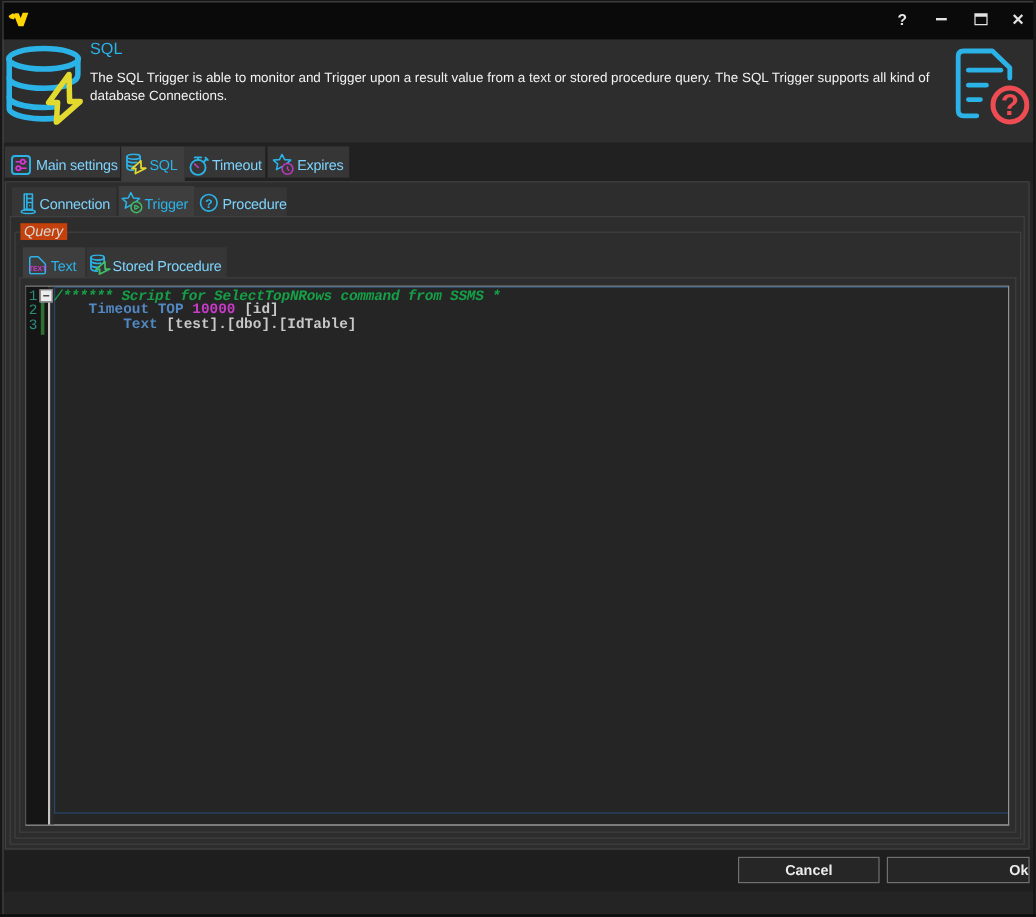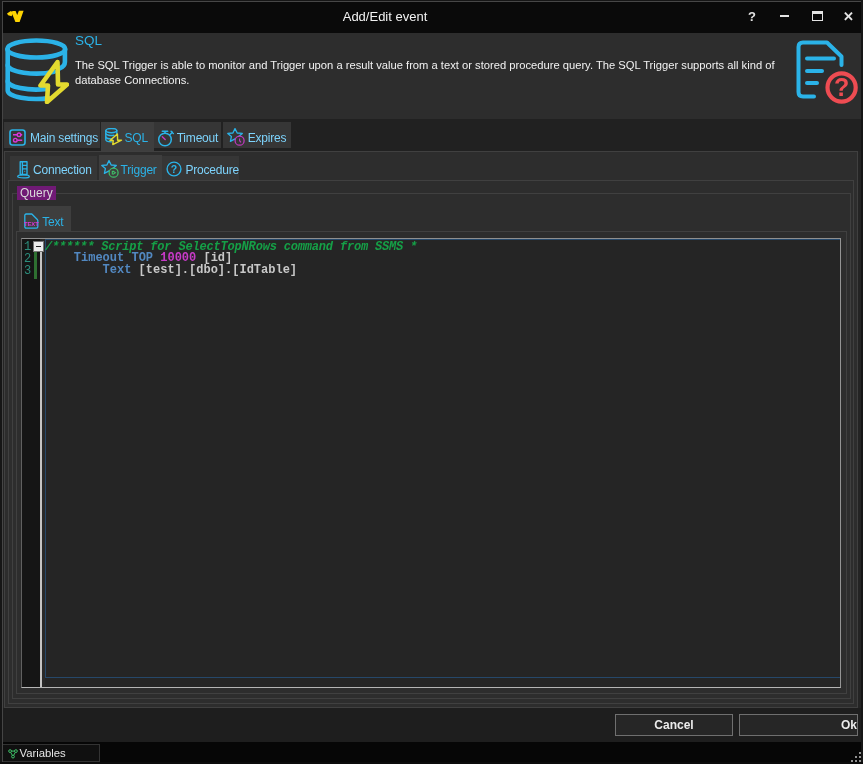--- a/index.html
+++ b/index.html
@@ -15,22 +15,22 @@
   #band { position:absolute; left:2px; top:119px; width:859px; height:32px; background:#212121; }
   #hsql { position:absolute; left:73px; top:0px; color:#2bb3e8; font-size:13.5px; }
   #hdesc { position:absolute; left:73px; top:25px; width:713px; color:#f2f2f2;
     font-size:11.2px; line-height:14.6px; }
   .tab { position:absolute; background:#363636; color:#7dd3fc; font-size:12px; z-index:5; }
   .tab.sel { background:#3e3e3e; }
   .tab span { position:absolute; white-space:nowrap; letter-spacing:-0.2px; }
   .page { position:absolute; background:#2d2d2d; border:1px solid #404040; }
   #grp { position:absolute; left:12px; top:193px; width:839px; height:506px;
     border:1px solid #404040; background:#2d2d2d; z-index:2; }
-  #grplabel { position:absolute; left:17px; top:186px; background:#701a75; padding:0 3px;
-    color:#dadada; font-size:12px; z-index:3; }
+  #grplabel { position:absolute; left:17px; top:186px; background:#c2410c; padding:0 3px;
+    color:#dadada; font-size:12px; z-index:3;font-style:italic; }
   #editor { position:absolute; left:21px; top:238px; width:820px; height:450px;
     background:#252525; border:1px solid; border-color:#8f8f8f #949494 #b5b5b5 #606060; z-index:4; }
   #gutter { position:absolute; left:0; top:0; width:18px; height:448px; background:#151515; }
   #foldline { position:absolute; left:18px; top:13px; width:2px; height:435px; background:#c4c4c4; }
   .bl { position:absolute; background:#26486a; }
   .lnum { position:absolute; left:2px; width:8px; color:#2b8d7c;
     font-family:"Liberation Mono", monospace; font-size:12px; line-height:11.8px; }
   #code { position:absolute; left:23px; top:2.5px; letter-spacing:0; font-family:"Liberation Mono", monospace;
     font-size:12px; font-weight:bold; line-height:11.8px; white-space:pre; color:#c8c8c8; }
   .kw { color:#5288c1; } .num { color:#c83ac8; }
@@ -44,21 +44,20 @@
   #varbtn span { position:absolute; left:17.5px; top:2px; color:#e6e6e6; font-size:11.3px; }
 </style>
 </head>
 <body>
 <div id="win">
   <div id="titlebar">
     <svg class="abs" style="left:6.8px;top:10px" width="18" height="13" viewBox="0 0 18 13">
       <polygon points="0,3.4 3.8,1.0 6.2,2.6 4.6,6.2 1.2,5.2" fill="#fed402"></polygon>
       <polygon points="5.2,1.0 8.6,1.0 10.2,5.0 11.9,0.7 16.6,0.7 12.6,11.9 8.4,11.9 5.2,4.0" fill="#fed402"></polygon>
     </svg>
-    <div id="title">Add/Edit event</div>
     <div class="abs" style="left:748px;top:9px;color:#e4e4e4;font-size:13px;font-weight:bold;">?</div>
     <div class="abs" style="left:780px;top:15px;width:9px;height:2px;background:#e4e4e4;"></div>
     <div class="abs" style="left:812px;top:11px;width:11px;height:10px;border:1px solid #e4e4e4;border-top:3px solid #e4e4e4;"></div>
     <div class="abs" style="left:843px;top:9px;color:#e4e4e4;font-size:13px;font-weight:bold;">✕</div>
   </div>
   <div id="header">
 
     <svg class="abs" style="left:1px;top:3px" width="66" height="68" viewBox="0 0 66 68" fill="none" stroke="#2bb3e8" stroke-width="4.6" stroke-linecap="round" stroke-linejoin="round">
       <ellipse cx="33.3" cy="13" rx="29" ry="8.5"></ellipse>
       <path d="M4.7 13 V54.5 A28.6 8.5 0 0 0 46 62.1"></path>
@@ -152,20 +151,31 @@
   <div id="grp"></div>
   <div id="grplabel">Query</div>
   <div class="page" style="left:16px;top:231px;width:831px;height:463px;z-index:3;"></div>
 
   <div class="tab sel" style="left:19px;top:206px;width:52px;height:25px;color:#2bb3e8;z-index:4;">
     <svg class="abs" style="left:4.3px;top:5.7px" width="17" height="17" viewBox="0 0 17 17" fill="none">
       <path d="M14.8 8 V14.8 Q14.8 16.2 13.4 16.2 H3.2 Q1.8 16.2 1.8 14.8 V3.4 Q1.8 2 3.2 2 H8.8 L14.8 8" stroke="#2bb3e8" stroke-width="1.3" stroke-linejoin="round"></path>
       <text x="8.3" y="13.5" text-anchor="middle" fill="#d936d9" font-size="5.8px" font-weight="bold" font-family="Liberation Sans" letter-spacing="0">TEXT</text>
     </svg>
     <span style="left:23.3px;top:8.5px;">Text</span>
+  </div>
+  <div class="tab" style="left:72px;top:206px;width:117px;height:25px;z-index:4;">
+    <svg class="abs" style="left:3.2px;top:5.5px" width="18" height="17.5" viewBox="0 0 18 17.5" fill="none" stroke="#2bb3e8" stroke-width="1.4" stroke-linecap="round" stroke-linejoin="round">
+      <ellipse cx="6.3" cy="2.6" rx="5.5" ry="2.1"></ellipse>
+      <path d="M0.8 2.6 V11.5 C0.8 12.8 3 13.8 6.3 13.9"></path>
+      <path d="M11.8 2.6 V6.0"></path>
+      <path d="M0.8 5.6 A5.5 2.1 0 0 0 8.9 7.3"></path>
+      <path d="M0.8 8.9 A5.5 2.1 0 0 0 7.5 10.8"></path>
+      <polygon points="12.4,6 5.0,12.5 8.2,12.5 7.8,16.6 16.5,12.2 12.6,12.2" stroke="#3fbf68" stroke-width="1.45"></polygon>
+    </svg>
+    <span style="left:21.8px;top:8.5px;">Stored Procedure</span>
   </div>
 
   <div id="editor">
     <div id="gutter"></div>
     <div class="lnum" style="top:3px;">1</div>
     <div class="lnum" style="top:14.8px;">2</div>
     <div class="lnum" style="top:26.6px;">3</div>
     <div id="foldline"></div>
     <div class="abs" style="left:20px;top:0;width:3px;height:448px;background:#292929;"></div>
     <div class="bl" style="left:23px;top:0;width:795px;height:1px;"></div>
@@ -175,36 +185,19 @@
     <div class="abs" style="left:11px;top:1.5px;width:11px;height:11px;background:#ececec;border:1px solid #777;">
       <div class="abs" style="left:2px;top:4px;width:5px;height:1.5px;background:#222;"></div>
     </div>
     <div id="code"><span class="cm">/****** Script for SelectTopNRows command from SSMS *</span>
     <span class="kw">Timeout</span> <span class="kw">TOP</span> <span class="num">10000</span> [id]
         <span class="kw">Text</span> [test].[dbo].[IdTable]</div>
   </div>
   <div id="btnband"></div>
   <div class="btn" style="left:615px;width:118px;">Cancel</div>
   <div class="btn" style="left:739px;width:119px;text-align:right;">Ok</div>
-  <div id="status">
-    <div id="varbtn">
-      <svg class="abs" style="left:6px;top:4px" width="10" height="10" viewBox="0 0 10 10" fill="none" stroke="#3fbf68" stroke-width="1">
-        <circle cx="2.1" cy="2.1" r="1.4"></circle>
-          <circle cx="7.9" cy="2.1" r="1.4"></circle>
-          <circle cx="5" cy="7.6" r="1.4"></circle>
-        <path d="M3.5 2.1 H6.5 M2.8 3.5 L4.3 6.3 M7.2 3.5 L5.7 6.3"></path>
-      </svg>
-      <span>Variables</span>
-    </div>
-    <div class="abs" style="left:859px;top:10px;width:2px;height:2px;background:#909090;"></div>
-    <div class="abs" style="left:855px;top:14px;width:2px;height:2px;background:#909090;"></div>
-    <div class="abs" style="left:859px;top:14px;width:2px;height:2px;background:#909090;"></div>
-    <div class="abs" style="left:851px;top:18px;width:2px;height:2px;background:#909090;"></div>
-    <div class="abs" style="left:855px;top:18px;width:2px;height:2px;background:#909090;"></div>
-    <div class="abs" style="left:859px;top:18px;width:2px;height:2px;background:#909090;"></div>
-  </div>
   <div class="edge" style="left:0;top:0;width:863px;height:1px;background:#161616;"></div>
   <div class="edge" style="left:1px;top:1px;width:861px;height:1px;background:#474747;"></div>
   <div class="edge" style="left:0;top:0;width:2px;height:764px;background:#161616;"></div>
   <div class="edge" style="left:2px;top:2px;width:1px;height:760px;background:#454545;"></div>
   <div class="edge" style="left:861px;top:0;width:2px;height:764px;background:#161616;"></div>
   <div class="edge" style="left:0;top:762px;width:863px;height:2px;background:#0b0b0b;"></div>
 </div>
 
 </body></html>

